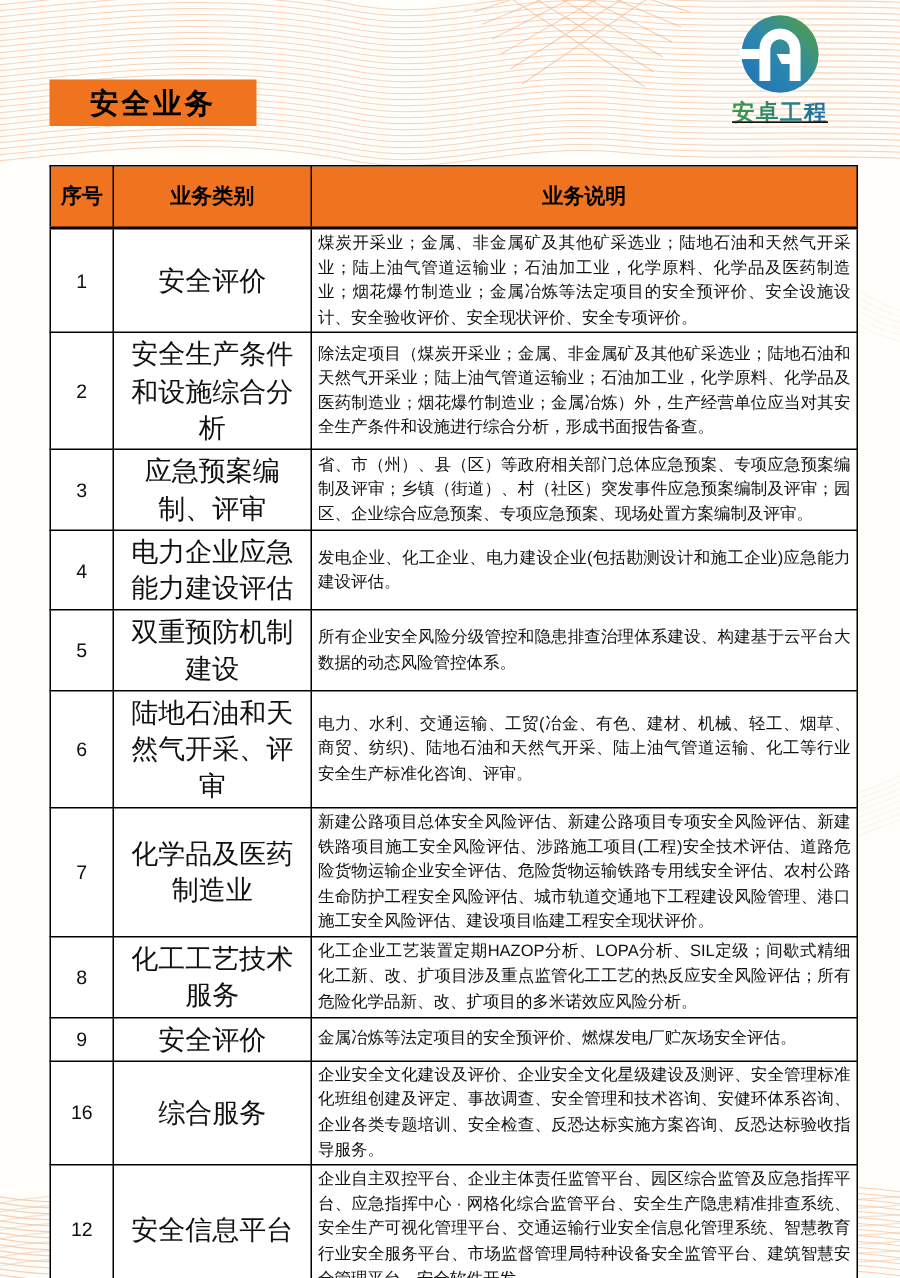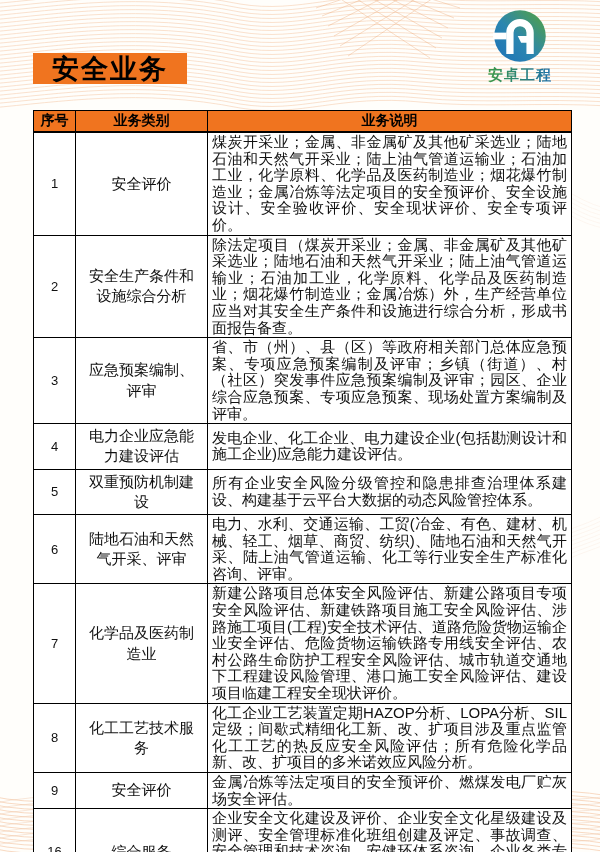--- a/index.html
+++ b/index.html
@@ -4,48 +4,48 @@
 <style>
   html,body{margin:0;padding:0;}
   body{
     width:600px;height:852px;position:relative;overflow:hidden;
     background:#fffefb;
     font-family:"Liberation Sans","DejaVu Sans",sans-serif;
     color:#111;
   }
   .bg-waves{position:absolute;left:0;top:0;z-index:0;}
   .title-box{
-    position:absolute;left:33px;top:53px;width:154px;height:31px;
+    position:absolute;left:33px;top:53px;width:138px;height:31px;
     background:#F0741F;z-index:2;
     display:flex;align-items:center;justify-content:center;
-    font-size:27px;font-weight:bold;color:#000;letter-spacing:2px;
-  }
-  .logo{position:absolute;left:482px;top:8px;width:76px;text-align:center;z-index:2;}
+    font-size:19px;font-weight:bold;color:#000;letter-spacing:2px;
+  }
+  .logo{position:absolute;left:482px;top:8px;width:76px;text-align:center;z-index:2;text-decoration:underline;}
   .logo svg{width:56px;height:56px;display:block;margin:0 auto;}
   .logo-text{
     margin-top:2px;font-size:15px;font-weight:bold;letter-spacing:1px;
     background:linear-gradient(90deg,#3f9c3c,#1a6cb4);
     -webkit-background-clip:text;background-clip:text;color:transparent;
   }
   table.biz{
     position:absolute;left:33px;top:110px;width:539px;z-index:2;
     border-collapse:collapse;background:#fff;
   }
   .biz th,.biz td{border:1px solid #000;}
   .biz th{
     background:#F0741F;color:#000;font-size:14px;font-weight:bold;
-    padding:1px 2px;border-bottom-width:2px;
+    padding:11px 2px;border-bottom-width:2px;
   }
   .biz td{vertical-align:middle;}
   .col-no{width:42px;}
   .col-cat{width:132px;}
   td.no{text-align:center;font-size:13px;}
-  td.cat{text-align:center;font-size:15px;line-height:1.35;padding:2px 8px;}
+  td.cat{text-align:center;font-size:18px;line-height:1.35;padding:2px 8px;}
   td.desc{
-    font-size:15px;line-height:16.6px;padding:1px 4px;
+    font-size:11px;line-height:16.6px;padding:1px 4px;
     text-align:justify;text-justify:inter-ideograph;
   }
 </style>
 </head>
 <body>
 
 <svg class="bg-waves" width="600" height="852" viewBox="0 0 600 852">
   <defs>
     <path id="tw" d="M-10,6 C60,0 140,-14 240,6 C300,16 340,-8 420,0 C480,6 540,0 610,4" fill="none"></path>
     <path id="bw" d="M-10,10 C80,30 180,-12 300,8 C400,24 500,-8 610,10" fill="none"></path>

